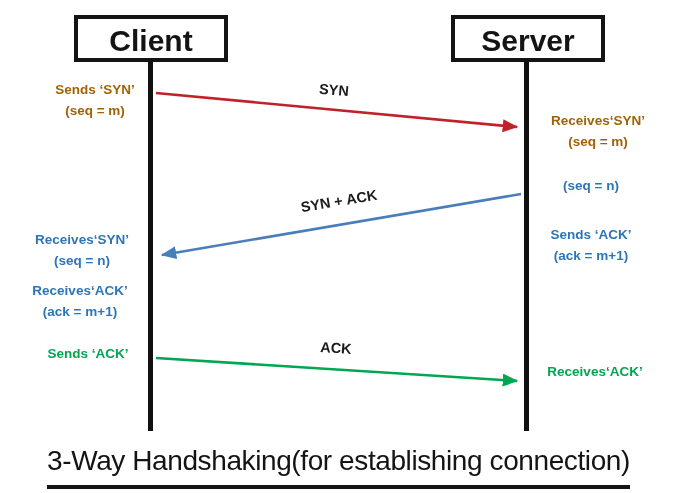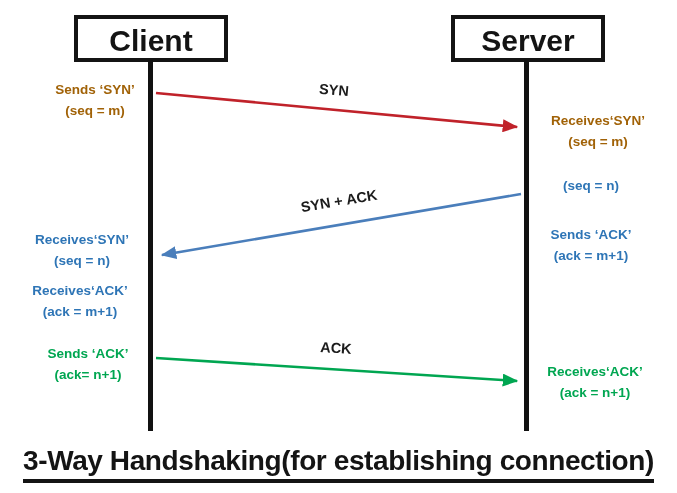--- a/index.html
+++ b/index.html
@@ -36,22 +36,22 @@
   .ann-l-red{left:30px;top:79px;}
   .ann-l-blue1{left:17px;top:229px;}
   .ann-l-blue2{left:15px;top:280px;}
   .ann-l-green{left:23px;top:343px;}
   .ann-r-red{left:533px;top:110px;}
   .ann-r-blue1{left:526px;top:175px;}
   .ann-r-blue2{left:526px;top:224px;}
   .ann-r-green{left:530px;top:361px;}
   .title-wrap{position:absolute;left:0;top:445px;width:677px;text-align:center;}
   .title-text{
-    display:inline-block;font-weight:bold;font-size:28px;color:#141414;
-    letter-spacing:-0.4px;border-bottom:4px solid #141414;padding-bottom:2px;
+    display:inline-block;font-weight:normal;font-size:28px;color:#141414;
+    letter-spacing:-0.4px;border-bottom:4px solid #141414;padding-bottom:8px;
     white-space:nowrap;
   }
 </style>
 </head>
 <body>
 
 <div class="stage">
 
   <div class="actor-box actor-client">
     <span>Client</span>
@@ -91,36 +91,34 @@
   <div class="ann ann-blue ann-l-blue1">
     <div>Receives‘SYN’</div>
     <div>(seq = n)</div>
   </div>
   <div class="ann ann-blue ann-l-blue2">
     <div>Receives‘ACK’</div>
     <div>(ack = m+1)</div>
   </div>
   <div class="ann ann-green ann-l-green">
     <div>Sends ‘ACK’</div>
-    <div>(ack= n+1)</div>
   </div>
 
   <div class="ann ann-red ann-r-red">
     <div>Receives‘SYN’</div>
     <div>(seq = m)</div>
   </div>
   <div class="ann ann-blue ann-r-blue1">
     <div>(seq = n)</div>
   </div>
   <div class="ann ann-blue ann-r-blue2">
     <div>Sends ‘ACK’</div>
     <div>(ack = m+1)</div>
   </div>
   <div class="ann ann-green ann-r-green">
     <div>Receives‘ACK’</div>
-    <div>(ack = n+1)</div>
   </div>
 
   <div class="title-wrap">
     <span class="title-text">3-Way Handshaking(for establishing connection)</span>
   </div>
 
 </div>
 
 </body></html>

